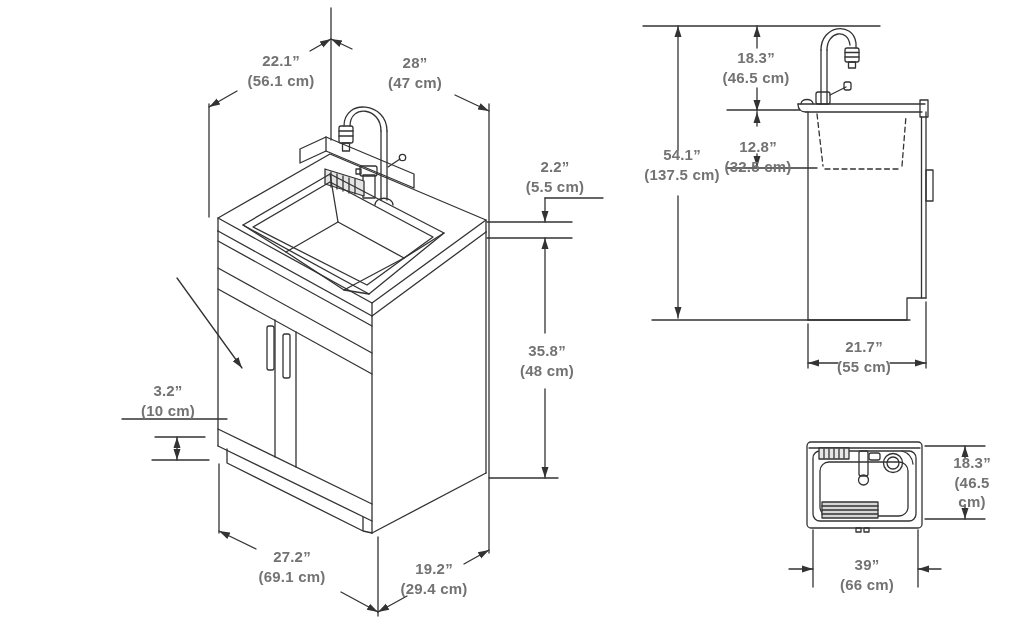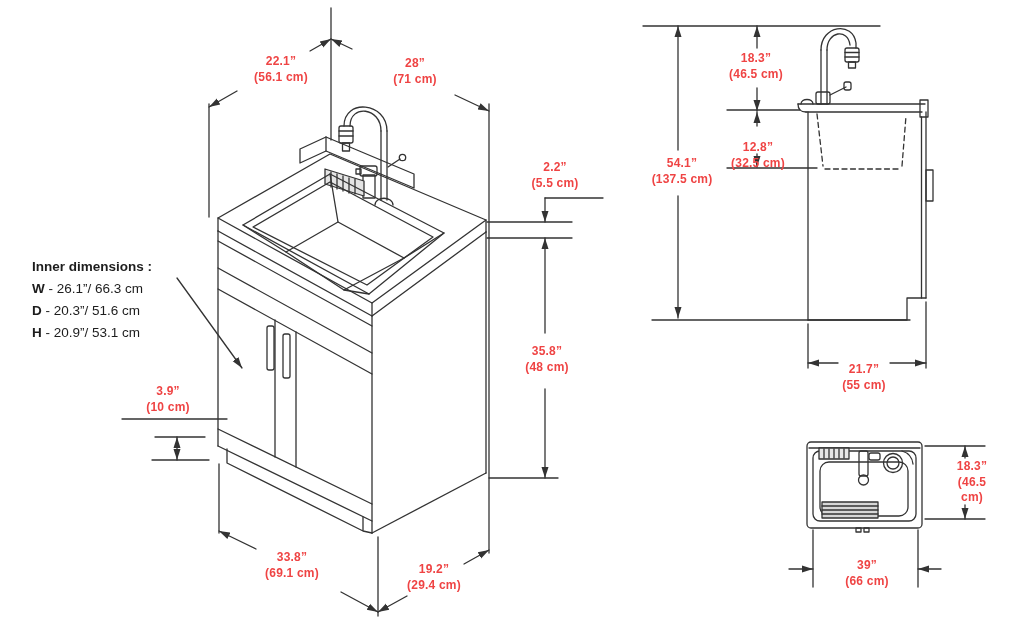--- a/index.html
+++ b/index.html
@@ -1,20 +1,20 @@
 <!DOCTYPE html>
 <html><head>
 <meta charset="utf-8">
 <style>
   html,body{margin:0;padding:0;background:#ffffff;}
   #stage{position:relative;width:1024px;height:641px;background:#fff;overflow:hidden;
          font-family:"Liberation Sans",sans-serif;}
   svg{position:absolute;left:0;top:0;}
   .dim{position:absolute;transform:translate(-50%,-50%);text-align:center;
-       white-space:pre-line;font-size:12px;font-weight:700;color:#ef4444;
+       white-space:pre-line;font-size:15px;font-weight:700;color:#737373;
        line-height:1.3;letter-spacing:.2px;}
   .inner-dims{position:absolute;left:32px;top:256px;color:#1d1d1d;font-size:13.5px;
               line-height:22px;font-weight:700;}
   .inner-dims .val{font-weight:400;}
   .ms{marker-start:url(#ah);}
   .me{marker-end:url(#ah);}
 </style>
 </head>
 <body>
 
@@ -211,46 +211,40 @@
         <path class="me" d="M789,569 H813"></path>
         <path class="ms" d="M918,569 H941"></path>
       </g>
     </g>
   </g>
 </svg>
 
 <div class="dim" style="left:281px;top:70px">22.1”
 (56.1 cm)</div>
 <div class="dim" style="left:415px;top:72px">28”
-(71 cm)</div>
+(47 cm)</div>
 <div class="dim" style="left:555px;top:176px">2.2”
 (5.5 cm)</div>
 <div class="dim" style="left:547px;top:360px">35.8”
 (48 cm)</div>
-<div class="dim" style="left:168px;top:400px">3.9”
+<div class="dim" style="left:168px;top:400px">3.2”
 (10 cm)</div>
-<div class="dim" style="left:292px;top:566px">33.8”
+<div class="dim" style="left:292px;top:566px">27.2”
 (69.1 cm)</div>
 <div class="dim" style="left:434px;top:578px">19.2”
 (29.4 cm)</div>
 
-<div class="dim" style="left:682px;top:172px">54.1”
+<div class="dim" style="left:682px;top:164px">54.1”
 (137.5 cm)</div>
 <div class="dim" style="left:756px;top:67px">18.3”
 (46.5 cm)</div>
 <div class="dim" style="left:758px;top:156px">12.8”
 (32.5 cm)</div>
-<div class="dim" style="left:864px;top:378px">21.7”
+<div class="dim" style="left:864px;top:356px">21.7”
 (55 cm)</div>
 
 <div class="dim" style="left:972px;top:482px">18.3”
 (46.5 cm)</div>
 <div class="dim" style="left:867px;top:574px">39”
 (66 cm)</div>
 
-<div class="inner-dims">
-  <div>Inner dimensions  :</div>
-  <div><span>W</span><span class="val"> - 26.1”/ 66.3 cm</span></div>
-  <div><span>D</span><span class="val"> - 20.3”/ 51.6 cm</span></div>
-  <div><span>H</span><span class="val"> - 20.9”/ 53.1 cm</span></div>
+
 </div>
 
-</div>
-
 </body></html>

